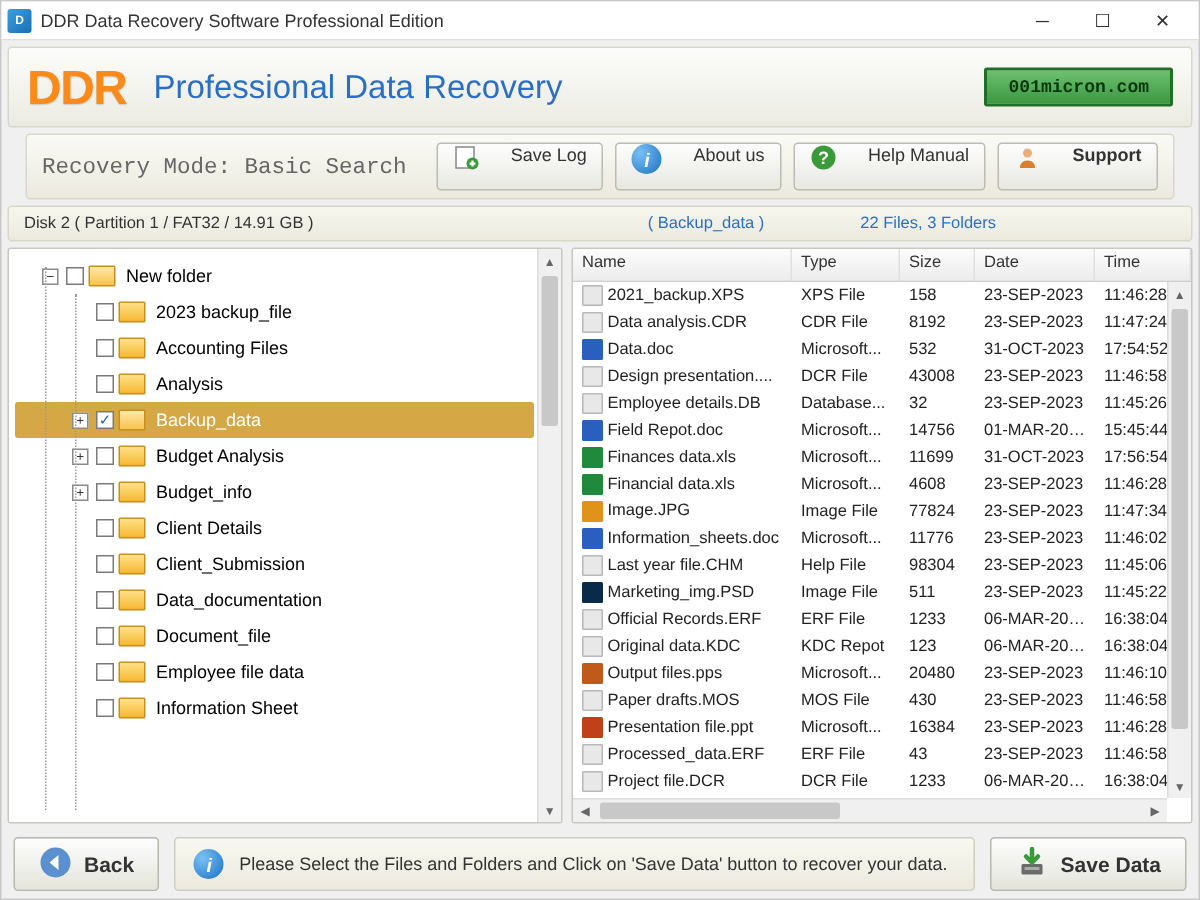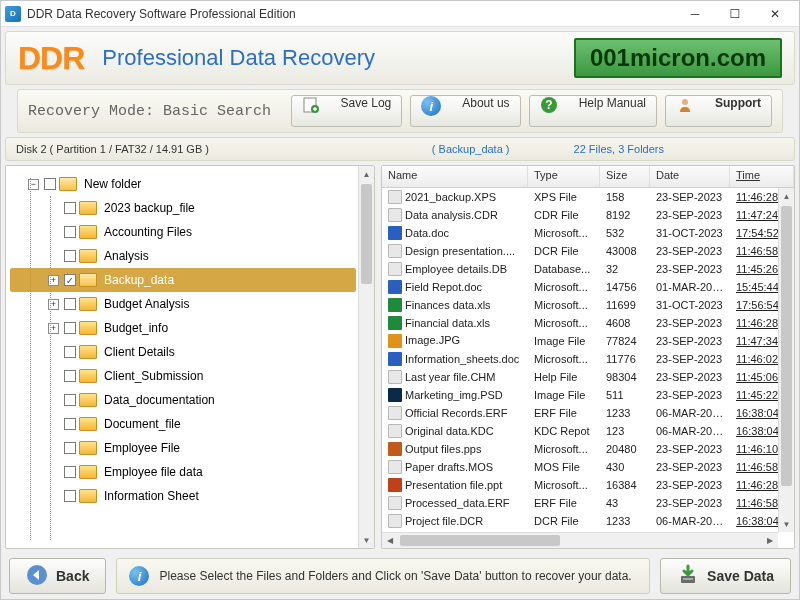--- a/index.html
+++ b/index.html
@@ -9,21 +9,21 @@
 
 .titlebar { height: 26px; background: #fff; display: flex; align-items: center; padding: 0 4px; border-bottom: 1px solid #e0e0e0; }
 .titlebar .app-icon { width: 16px; height: 16px; background: linear-gradient(135deg,#3aa0e0,#1b6fb5); border-radius: 2px; margin-right: 6px; display:flex;align-items:center;justify-content:center;color:#fff;font-size:8px;font-weight:bold;}
 .titlebar .title { flex: 1; color: #333; font-size: 12px; }
 .titlebar .win-btns { display: flex; }
 .titlebar .win-btn { width: 40px; height: 24px; display: flex; align-items: center; justify-content: center; color: #333; cursor: pointer; }
 
 .banner { height: 54px; background: linear-gradient(#fcfcfa,#ebebe3); border: 1px solid #d8d8c8; margin: 4px; border-radius: 3px; display: flex; align-items: center; padding: 0 12px; }
 .ddr-logo { font-size: 32px; font-weight: bold; color: #fa8a1a; letter-spacing: -1px; text-shadow: 0 1px 1px rgba(0,0,0,0.15); margin-right: 18px; font-family: Arial, sans-serif; }
 .banner-title { font-size: 22px; color: #2a6fc5; font-weight: 500; flex: 1; }
-.site-badge { background: linear-gradient(#6ec070,#3b9840); border: 2px solid #1f6f25; color: #06380c; font-size: 24px; font-weight: bold; padding: 4px 14px; border-radius: 2px; font-family: Liberation Sans, sans-serif; }
+.site-badge { background: linear-gradient(#6ec070,#3b9840); border: 2px solid #1f6f25; color: #06380c; font-size: 12px; font-weight: bold; padding: 4px 14px; border-radius: 2px; font-family: Liberation Mono, monospace; }
 
 .toolbar { height: 44px; background: linear-gradient(#fafaf5,#eceadf); border: 1px solid #d8d8c8; margin: 0 16px; border-radius: 3px; display: flex; align-items: center; padding: 0 10px; gap: 8px; }
 .mode-label { font-family: "Consolas","Courier New",monospace; font-size: 15px; color: #666; flex: 1; }
 .tool-btn { height: 32px; background: linear-gradient(#fdfdfd,#e8e8e2); border: 1px solid #bcbcb0; border-radius: 3px; display: flex; padding: 0 10px; gap: 21px; cursor: pointer; font-size: 12px; color: #333; }
 .icon { width: 18px; height: 18px; display: inline-flex; align-items: center; justify-content: center; }
 
 .disk-bar { height: 24px; background: linear-gradient(#f6f6ee,#eceadf); border: 1px solid #d8d8c8; margin: 4px 4px 0 4px; border-radius: 3px; display: flex; align-items: center; padding: 0 10px; font-size: 11px; gap: 46px; }
 .disk-bar .disk-info { flex: 1; color: #333; }
 .disk-bar .folder-name { color: #2a6fc5; margin-right: 18px; }
 .disk-bar .counts { color: #2a6fc5; margin-right: 120px; }
@@ -49,21 +49,21 @@
 .scrollbar-v .thumb { position: absolute; left: 2px; right: 2px; top: 18px; height: 100px; background: #c8c8c8; border-radius: 2px; }
 .scrollbar-v .arr { position: absolute; left: 0; right: 0; height: 16px; display:flex;align-items:center;justify-content:center;font-size:8px;color:#666; }
 .scrollbar-v .arr.up { top: 0; } .scrollbar-v .arr.down { bottom: 0; }
 .scrollbar-h { position: absolute; left:0; right:16px; bottom:0; height:16px; background:#f0f0f0; border-top:1px solid #dcdcdc; }
 .scrollbar-h .thumb { position:absolute; top:2px; bottom:2px; left:18px; width:160px; background:#c8c8c8; border-radius:2px; }
 .scrollbar-h .arr { position:absolute; top:0; bottom:0; width:16px; display:flex;align-items:center;justify-content:center;font-size:8px;color:#666;}
 .scrollbar-h .arr.l{left:0;} .scrollbar-h .arr.r{right:0;}
 
 .file-header { display: flex; height: 22px; background: linear-gradient(#fcfcfc,#ececec); border-bottom: 1px solid #d0d0d0; font-size: 11px; color: #333; }
 .fh { padding: 3px 6px; border-right: 1px solid #e0e0e0; }
-.col-name { width: 146px; } .col-type { width: 72px; } .col-size { width: 50px; } .col-date { width: 80px; } .col-time { flex:1;text-decoration:underline; }
+.col-name { width: 146px; } .col-type { width: 72px; } .col-size { width: 50px; } .col-date { width: 80px; } .col-time { flex:1; }
 .file-body { flex: 1; overflow: hidden; position: relative; }
 .file-row { display: flex; height: 18px; align-items: center; font-size: 11px; color: #222; }
 .file-row .cell { padding: 0 6px; white-space: nowrap; overflow: hidden; text-overflow: ellipsis; }
 .file-icon-sm { width: 14px; height: 14px; display: inline-flex; align-items: center; justify-content: center; margin-right: 3px; flex-shrink: 0; border-radius: 1px; font-size: 8px; color:#fff; }
 .fi-generic { background: #e8e8e8; border:1px solid #b8b8b8; }
 .fi-doc { background: #2a5fc0; }
 .fi-xls { background: #1f8a3b; }
 .fi-img { background: #e0931a; }
 .fi-psd { background: #0a2a4a; }
 .fi-ppt { background: #c0401a; }
@@ -209,26 +209,20 @@
             <div class="tree-line">
               <span class="exp blank"></span>
               <span class="chk"></span>
               <span class="folder-icon"></span>
               <span class="tree-label">Document_file</span>
             </div>
             <div class="tree-line">
               <span class="exp blank"></span>
               <span class="chk"></span>
               <span class="folder-icon"></span>
-              <span class="tree-label">Employee File</span>
-            </div>
-            <div class="tree-line">
-              <span class="exp blank"></span>
-              <span class="chk"></span>
-              <span class="folder-icon"></span>
               <span class="tree-label">Employee file data</span>
             </div>
             <div class="tree-line">
               <span class="exp blank"></span>
               <span class="chk"></span>
               <span class="folder-icon"></span>
               <span class="tree-label">Information Sheet</span>
             </div>
           </div>
       </div>

